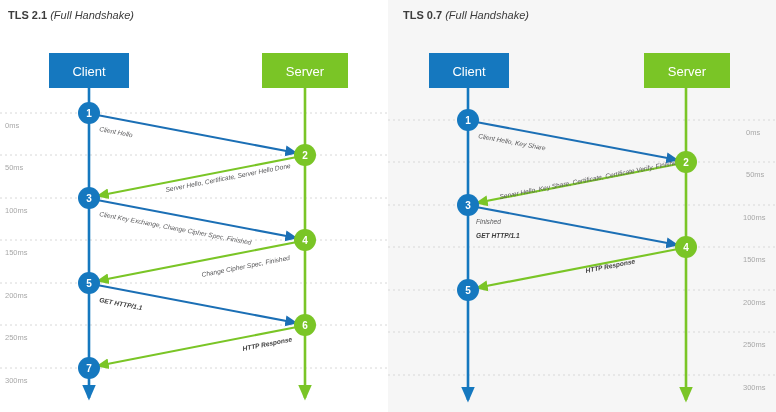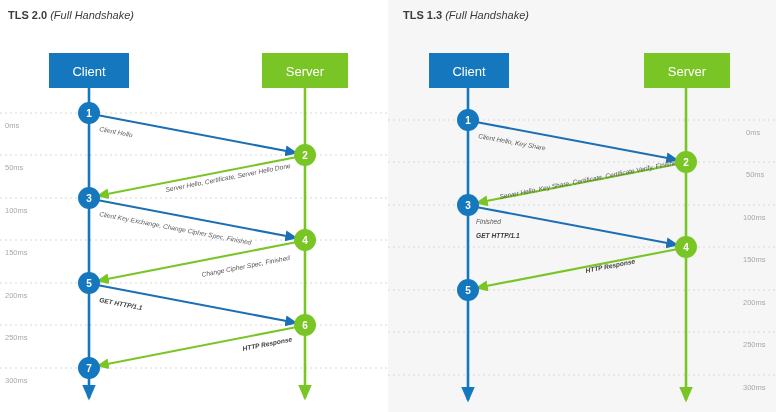--- a/index.html
+++ b/index.html
@@ -37,21 +37,21 @@
   .msg.bold{font-weight:bold;font-style:italic;fill:#3c3c3c;}
 </style>
 </head>
 <body>
 
 <div id="root">
 
   <div class="panel" id="panel-left">
 
     <div class="panel-title">
-      <span class="t-strong">TLS 2.0 </span><span class="t-em">(Full Handshake)</span>
+      <span class="t-strong">TLS 2.1 </span><span class="t-em">(Full Handshake)</span>
     </div>
 
     <svg class="diagram" viewBox="0 0 388 412">
       <defs>
         <marker id="ahb1" markerWidth="7" markerHeight="7" refX="5.6" refY="3" orient="auto">
           <path d="M0,0.4 L6,3 L0,5.6 z" fill="#1b6fb5"></path>
         </marker>
         <marker id="ahg1" markerWidth="7" markerHeight="7" refX="5.6" refY="3" orient="auto">
           <path d="M0,0.4 L6,3 L0,5.6 z" fill="#7ac526"></path>
         </marker>
@@ -138,21 +138,21 @@
       <g>
         <circle class="node-client" cx="89" cy="368" r="11"></circle>
         <text class="node-text" x="89" y="372">7</text>
       </g>
     </svg>
   </div>
 
   <div class="panel" id="panel-right">
 
     <div class="panel-title">
-      <span class="t-strong">TLS 1.3 </span><span class="t-em">(Full Handshake)</span>
+      <span class="t-strong">TLS 0.7 </span><span class="t-em">(Full Handshake)</span>
     </div>
 
     <svg class="diagram" viewBox="0 0 388 412">
       <defs>
         <marker id="ahb2" markerWidth="7" markerHeight="7" refX="5.6" refY="3" orient="auto">
           <path d="M0,0.4 L6,3 L0,5.6 z" fill="#1b6fb5"></path>
         </marker>
         <marker id="ahg2" markerWidth="7" markerHeight="7" refX="5.6" refY="3" orient="auto">
           <path d="M0,0.4 L6,3 L0,5.6 z" fill="#7ac526"></path>
         </marker>

